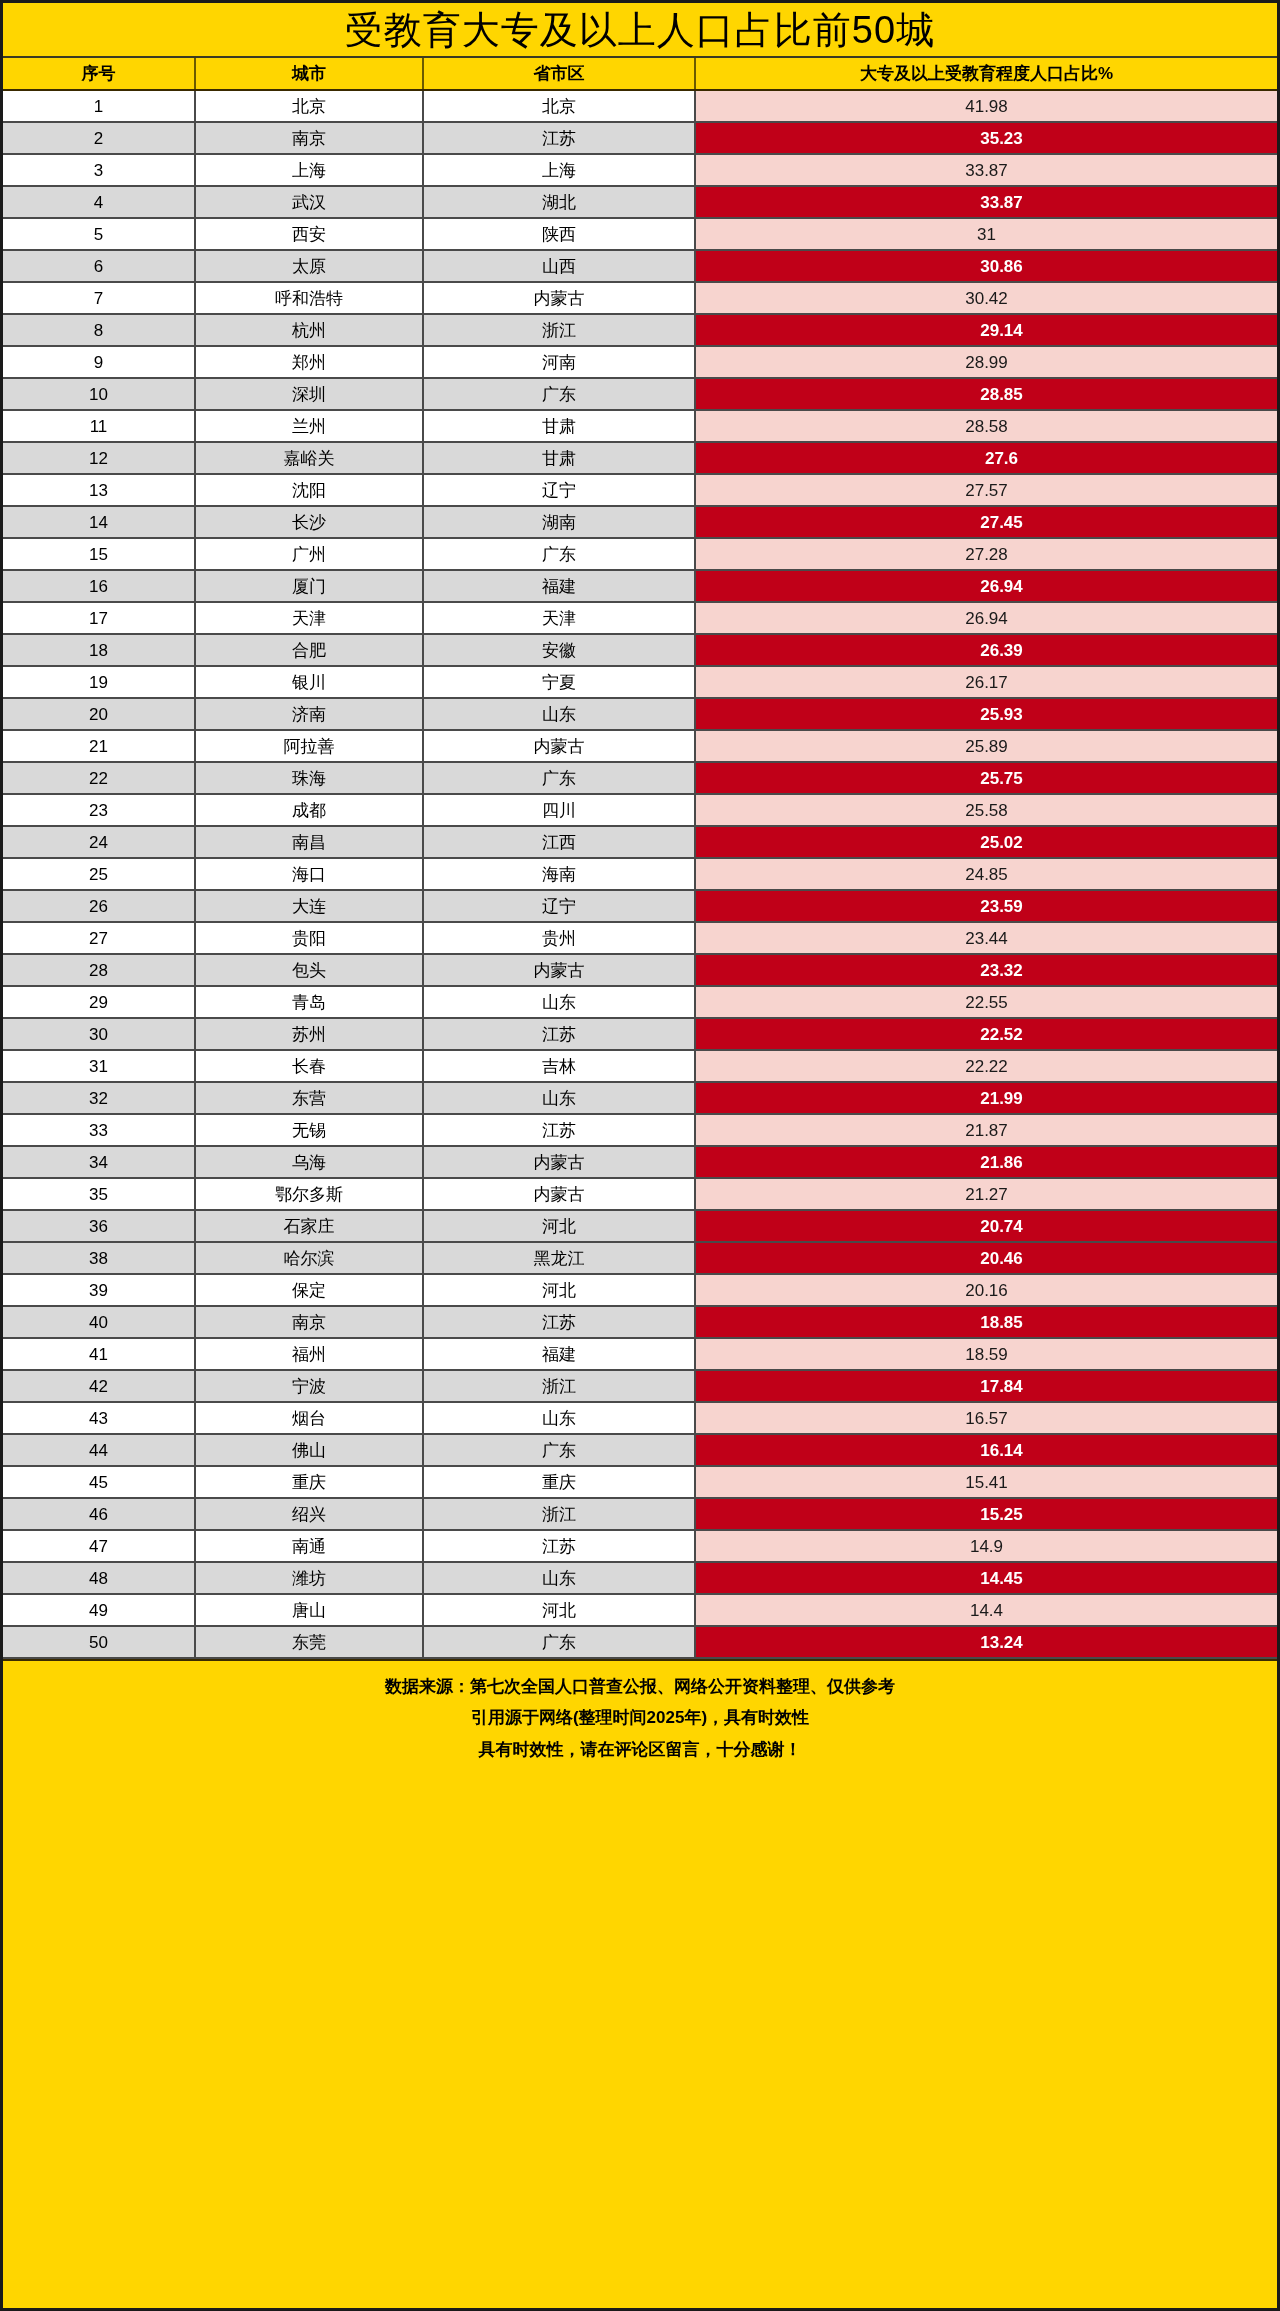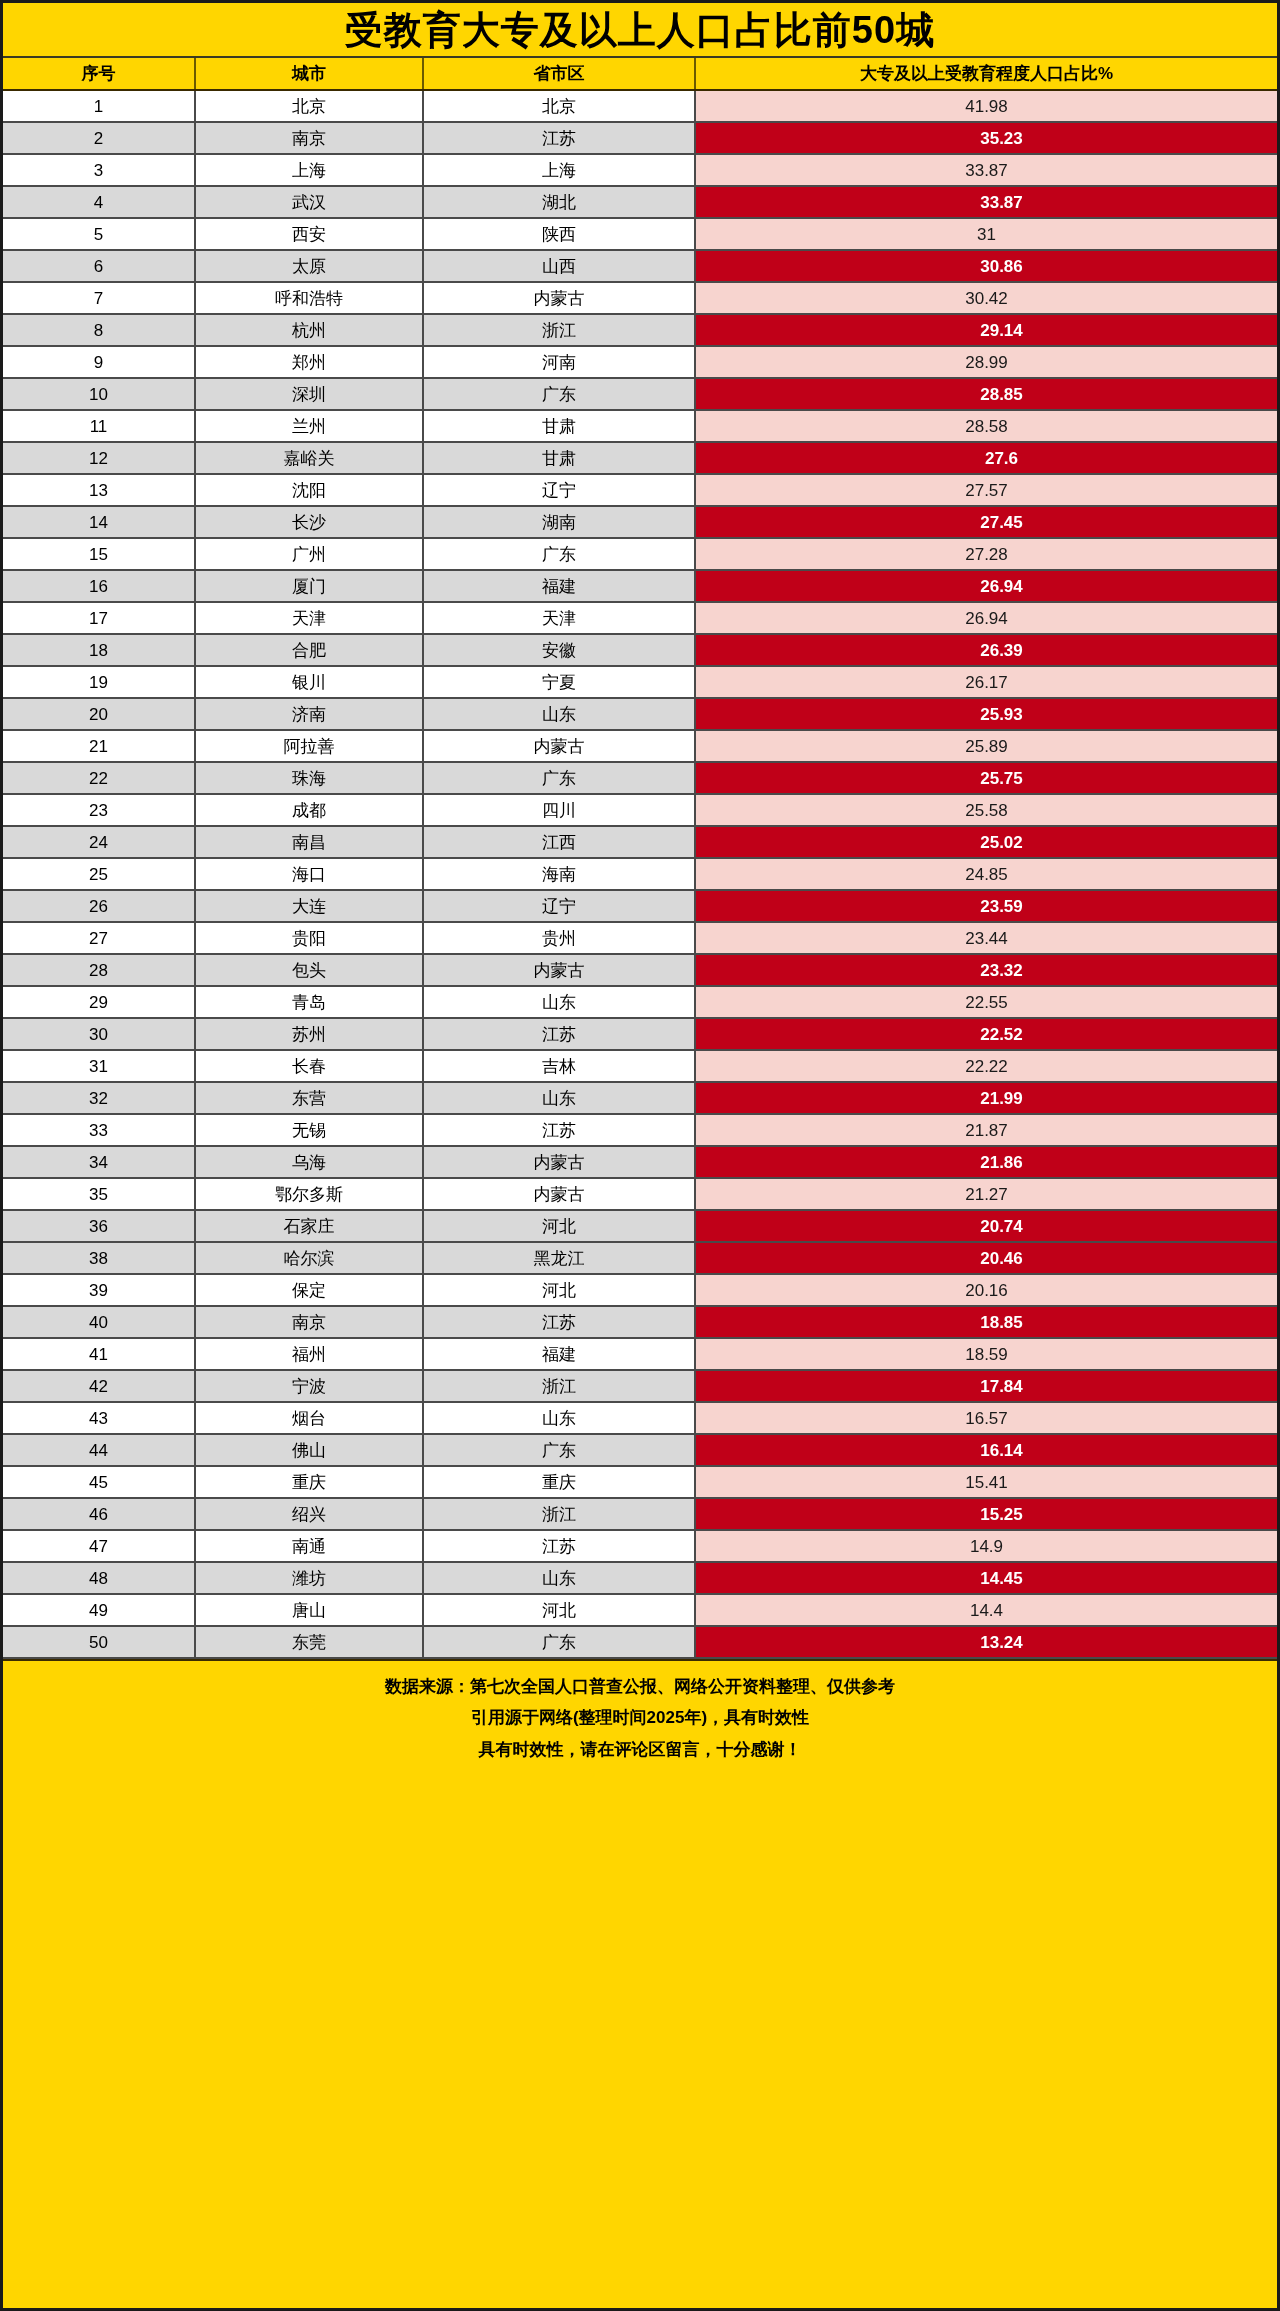--- a/index.html
+++ b/index.html
@@ -21,21 +21,21 @@
   .title-bar {
     height: 55px;
     background: #ffd600;
     display: flex;
     align-items: center;
     justify-content: center;
     border-bottom: 2px solid #3a3a22;
   }
   .title-text {
     font-size: 38px;
-    font-weight: bold;
+    font-weight: normal;
     color: #000000;
     letter-spacing: 1px;
     line-height: 1;
     white-space: nowrap;
   }
 
   
   table.grid {
     width: 1274px;
     border-collapse: collapse;

